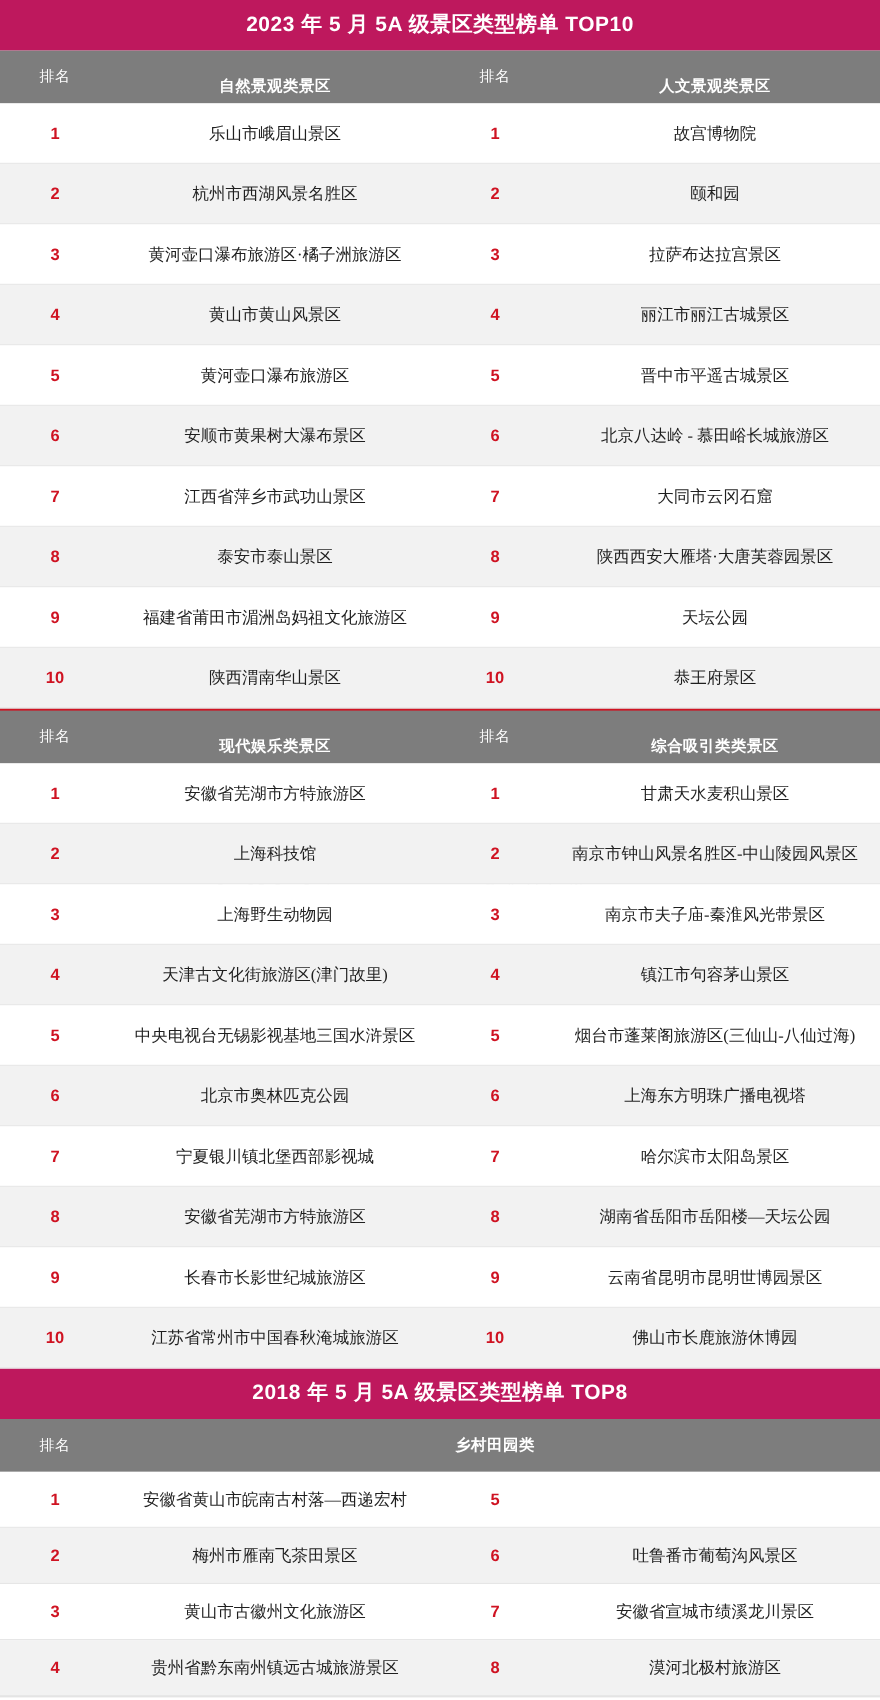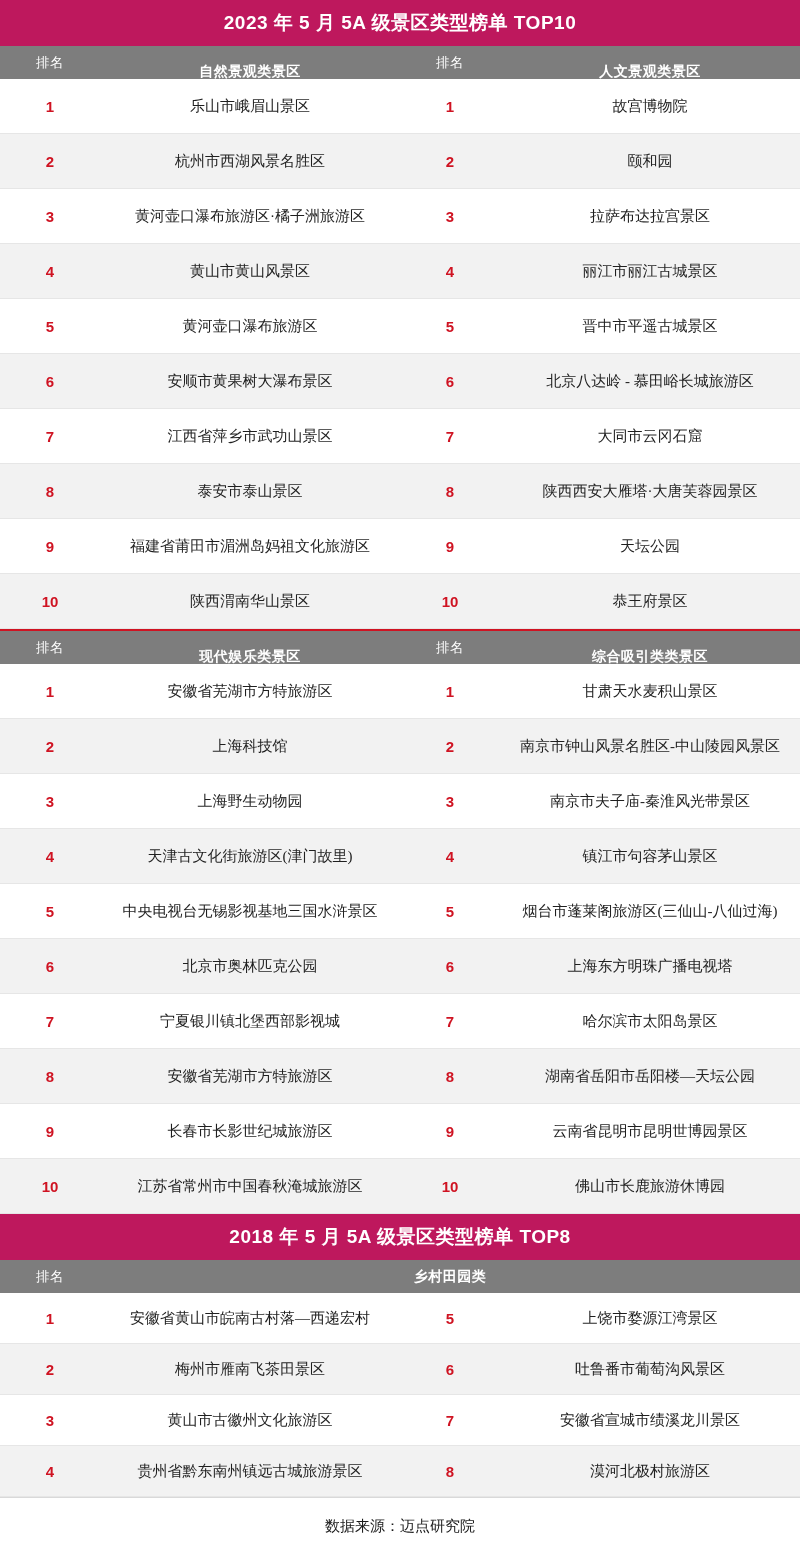--- a/index.html
+++ b/index.html
@@ -31,21 +31,21 @@
   }
   .title-bar.second {
     height: 46px;
     line-height: 46px;
   }
   
   .hdr-row {
     display: flex;
     background: #7d7d7d;
     color: #ffffff;
-    height: 33px;
+    height: 48px;
     align-items: stretch;
     border-top: 2px solid #cf1322;
   }
   .hdr-row.no-top { border-top: none; }
   .hdr-cell {
     display: flex;
     align-items: center;
     justify-content: center;
     font-size: 14px;
     font-weight: bold;
@@ -313,21 +313,20 @@
   <div class="hdr-row no-top">
     <div class="hdr-cell c-rank">排名</div>
     <div class="hdr-cell" style="width:700px;flex:none;text-align:center;">乡村田园类</div>
   </div>
 
   <div>
     <div class="row plain rural">
       <div class="cell rank">1</div>
       <div class="cell name">安徽省黄山市皖南古村落—西递宏村</div>
       <div class="cell rank">5</div>
-      <div class="cell name">上饶市婺源江湾景区</div>
     </div>
     <div class="row alt rural">
       <div class="cell rank">2</div>
       <div class="cell name">梅州市雁南飞茶田景区</div>
       <div class="cell rank">6</div>
       <div class="cell name">吐鲁番市葡萄沟风景区</div>
     </div>
     <div class="row plain rural">
       <div class="cell rank">3</div>
       <div class="cell name">黄山市古徽州文化旅游区</div>

